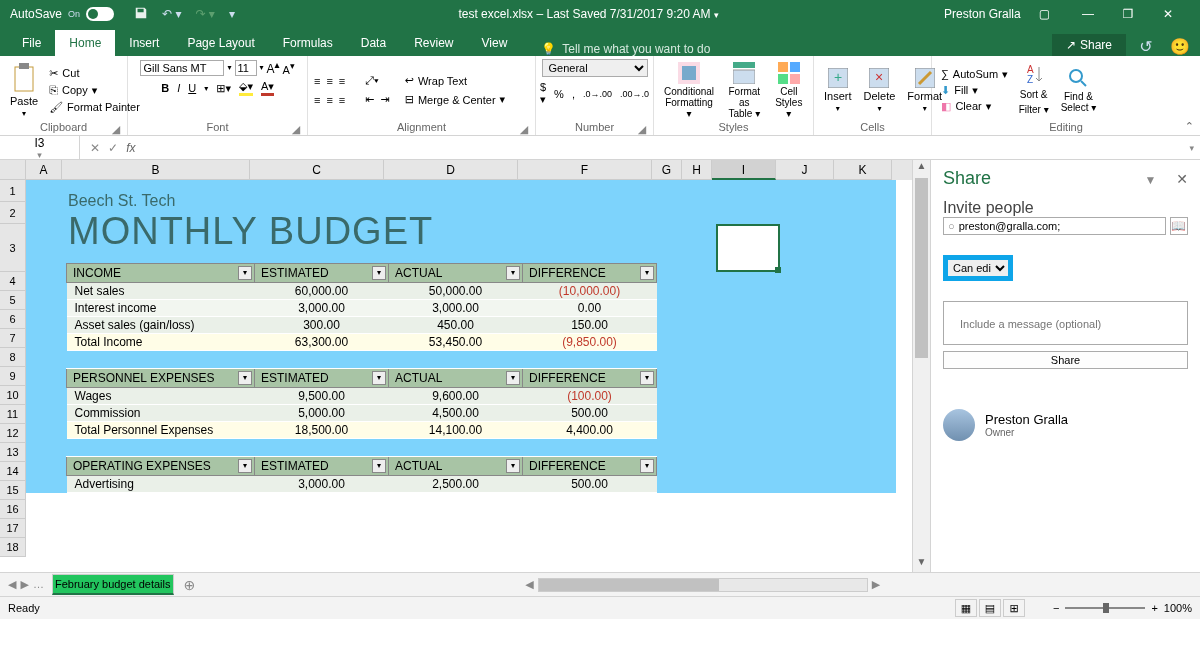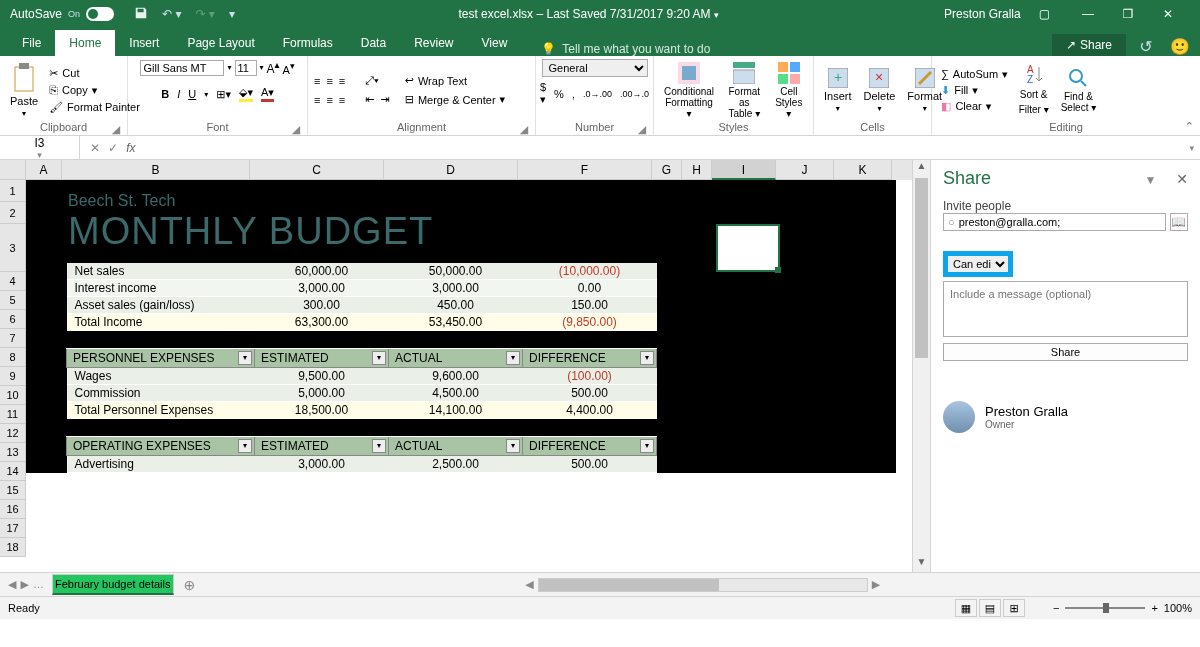--- a/index.html
+++ b/index.html
@@ -53,21 +53,21 @@
 .colheaders .corner { width: 26px; border-right: 1px solid #ccc; border-bottom: 1px solid #ccc; background: #e6e6e6; }
 .colheaders .ch { border-right: 1px solid #ccc; border-bottom: 1px solid #ccc; text-align: center; line-height: 20px; background: #e6e6e6; }
 .colheaders .ch.active { background: #d2d2d2; border-bottom: 2px solid #217346; }
 .rows { display: flex; }
 .rowheaders { width: 26px; }
 .rowheaders .rh { height: 19px; border-right: 1px solid #ccc; border-bottom: 1px solid #ccc; background: #e6e6e6; text-align: center; font-size: 11px; line-height: 19px; }
 .rowheaders .rh.big { height: 48px; line-height: 48px; }
 .rowheaders .rh.tall { height: 22px; line-height: 22px; }
 .cells { position: relative; flex: 1; }
 
-.budget { position: absolute; left: 0; top: 0; width: 870px; background: #000000; font-family: "Gill Sans MT", sans-serif; }
+.budget { position: absolute; left: 0; top: 0; width: 870px; background: #7dd3fc; font-family: "Gill Sans MT", sans-serif; }
 .budget .company { font-size: 16px; color: #3a6a6a; padding: 12px 0 0 42px; }
 .budget .title { font-size: 38px; color: #3a6a6a; padding: 0 42px 10px; letter-spacing: 1px; }
 .budget table { border-collapse: collapse; margin-left: 40px; }
 .budget th { background: #a8c4a5; text-align: left; font-weight: normal; font-size: 12px; padding: 2px 6px; border: 1px solid #888; position: relative; }
 .budget th .dd { position: absolute; right: 2px; top: 2px; width: 14px; height: 14px; border: 1px solid #888; background: #eee; font-size: 8px; text-align: center; line-height: 12px; }
 .budget td { font-size: 12px; padding: 1px 8px; border-bottom: 1px solid #fff; }
 .budget tr.odd td { background: #eaf0e8; }
 .budget tr.even td { background: #f2f6f0; }
 .budget tr.total td { background: #fffde7; font-weight: normal; }
 .budget td.num { text-align: center; }
@@ -79,26 +79,26 @@
 
 .vscroll { width: 18px; background: #f0f0f0; border-left: 1px solid #d4d4d4; position: relative; }
 .vscroll .thumb { position: absolute; top: 18px; left: 2px; right: 2px; height: 180px; background: #c1c1c1; }
 .vscroll .arr { position: absolute; left: 0; right: 0; height: 16px; text-align: center; color: #666; font-size: 10px; }
 
 
 .sharepane { width: 270px; border-left: 1px solid #d4d4d4; padding: 8px 12px; font-size: 12px; display: flex; flex-direction: column; }
 .sharepane h2 { font-size: 18px; font-weight: normal; color: #217346; }
 .sharepane .hdr { display: flex; justify-content: space-between; align-items: center; }
 .sharepane .closex { font-size: 14px; color: #666; }
-.sharepane label { font-size: 12px; color: #444; display: block; margin-top: 10px; }
+.sharepane label { font-size: 16px; color: #444; display: block; margin-top: 10px; }
 .sharepane .inviterow { display: flex; gap: 4px; align-items: center; }
 .sharepane .inviteinput { flex: 1; border: 1px solid #ababab; padding: 2px 4px; font-size: 11px; display: flex; align-items: center; gap: 4px; }
 .sharepane .addrbook { width: 18px; height: 18px; border: 1px solid #ababab; display: flex; align-items: center; justify-content: center; }
 .sharepane select { border: 5px solid #0ea5e9; font-size: 11px; margin-top: 20px; padding: 1px; }
-.sharepane textarea { width: 100%; border: 1px solid #ababab; font-size: 11px; margin-top: 4px; height: 56px; resize: none; padding: 6px; font-family: inherit; }
+.sharepane textarea { width: 100%; border: 1px solid #ababab; font-size: 11px; margin-top: 20px; height: 44px; resize: none; padding: 16px; font-family: inherit; }
 .sharepane .sharebtn { float: right; padding: 2px 16px; border: 1px solid #ababab; background: #fdfdfd; margin-top: 6px; font-size: 11px; }
 .sharepane .person { display: flex; align-items: center; gap: 10px; margin-top: 40px; clear: both; }
 .sharepane .avatar { width: 32px; height: 32px; border-radius: 50%; background: linear-gradient(#a8c4e0, #7090b0); }
 .sharepane .links { margin-top: auto; }
 .sharepane .links a { display: block; color: #0066cc; font-size: 11px; text-decoration: underline; margin-top: 4px; cursor: pointer; }
 
 
 .sheettabs { height: 24px; border-top: 1px solid #d4d4d4; display: flex; align-items: center; font-size: 11px; background: #f3f3f3; }
 .sheettabs .nav { display: flex; gap: 4px; padding: 0 8px; color: #888; }
 .sheettabs .stab { padding: 3px 2px; border: 1px solid #ccc; background: #22c55e; border-bottom: 2px solid #217346; }
@@ -187,21 +187,21 @@
         <div class="smallbtn">
             <span>🖌</span>
             <span>Format Painter</span>
           </div>
       </div>
     </div>
     <div class="group-label"><span>Clipboard</span><span class="launcher">◢</span></div>
   </div>
 
   <div class="group" style="width:180px">
-    <div class="group-body stack" style="gap:10px">
+    <div class="group-body stack" style="gap:4px">
       <div class="row">
         <input style="width: 84px;" value="Gill Sans MT">
         <span style="font-size:8px">▾</span>
         <input style="width: 22px;" value="11">
         <span style="font-size:8px">▾</span>
         <span style="font-size:12px">A<sup>▴</sup></span>
         <span style="font-size:11px">A<sup>▾</sup></span>
       </div>
       <div class="row" style="gap:8px">
         <b>B</b>
@@ -396,20 +396,26 @@
         <div class="rh">16</div>
         <div class="rh">17</div>
         <div class="rh">18</div>
       </div>
       <div class="cells">
         <div class="budget">
           <div class="company">Beech St. Tech</div>
           <div class="title">MONTHLY BUDGET</div>
           <table id="tables-host">
               <tbody>
+                <tr>
+                  <th style="width:188px">INCOME<span class="dd">▾</span></th>
+                  <th style="width:134px">ESTIMATED<span class="dd">▾</span></th>
+                  <th style="width:134px">ACTUAL<span class="dd">▾</span></th>
+                  <th style="width:134px">DIFFERENCE<span class="dd">▾</span></th>
+                </tr>
                 <tr class="odd">
                   <td>Net sales</td>
                   <td class="num">60,000.00</td>
                   <td class="num">50,000.00</td>
                   <td class="num neg">(10,000.00)</td>
                 </tr>
                 <tr class="even">
                   <td>Interest income</td>
                   <td class="num">3,000.00</td>
                   <td class="num">3,000.00</td>

